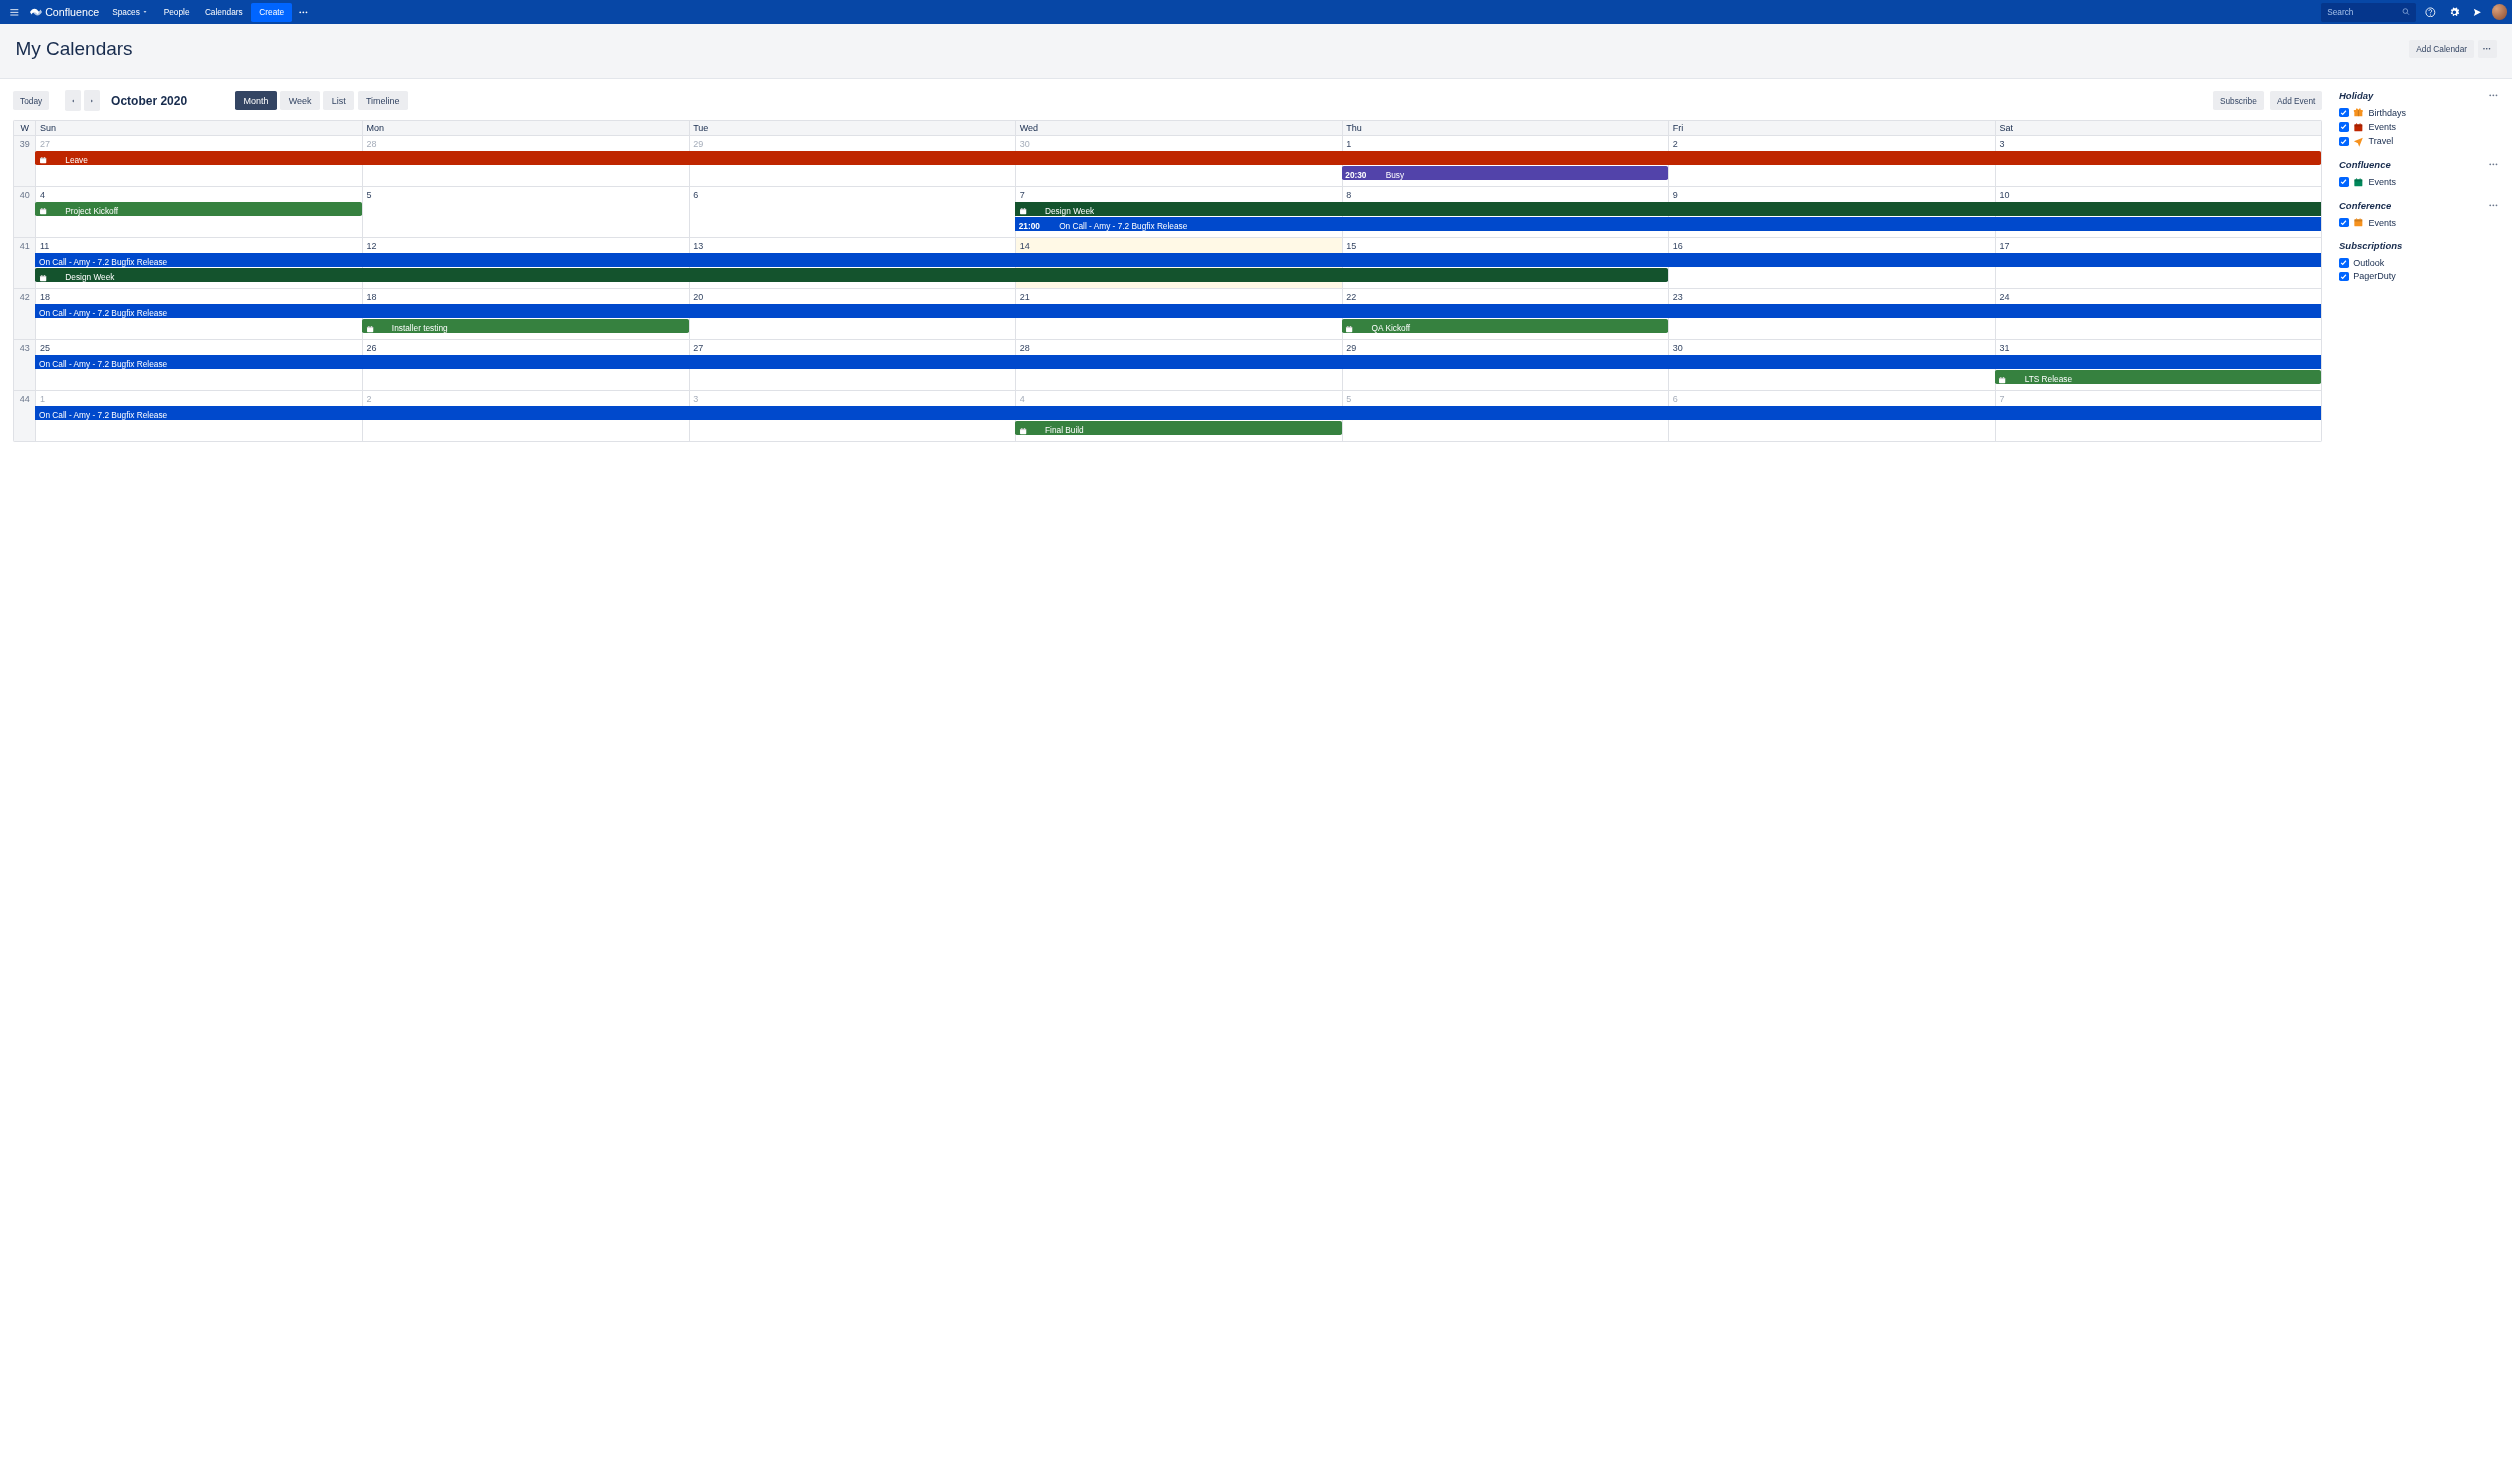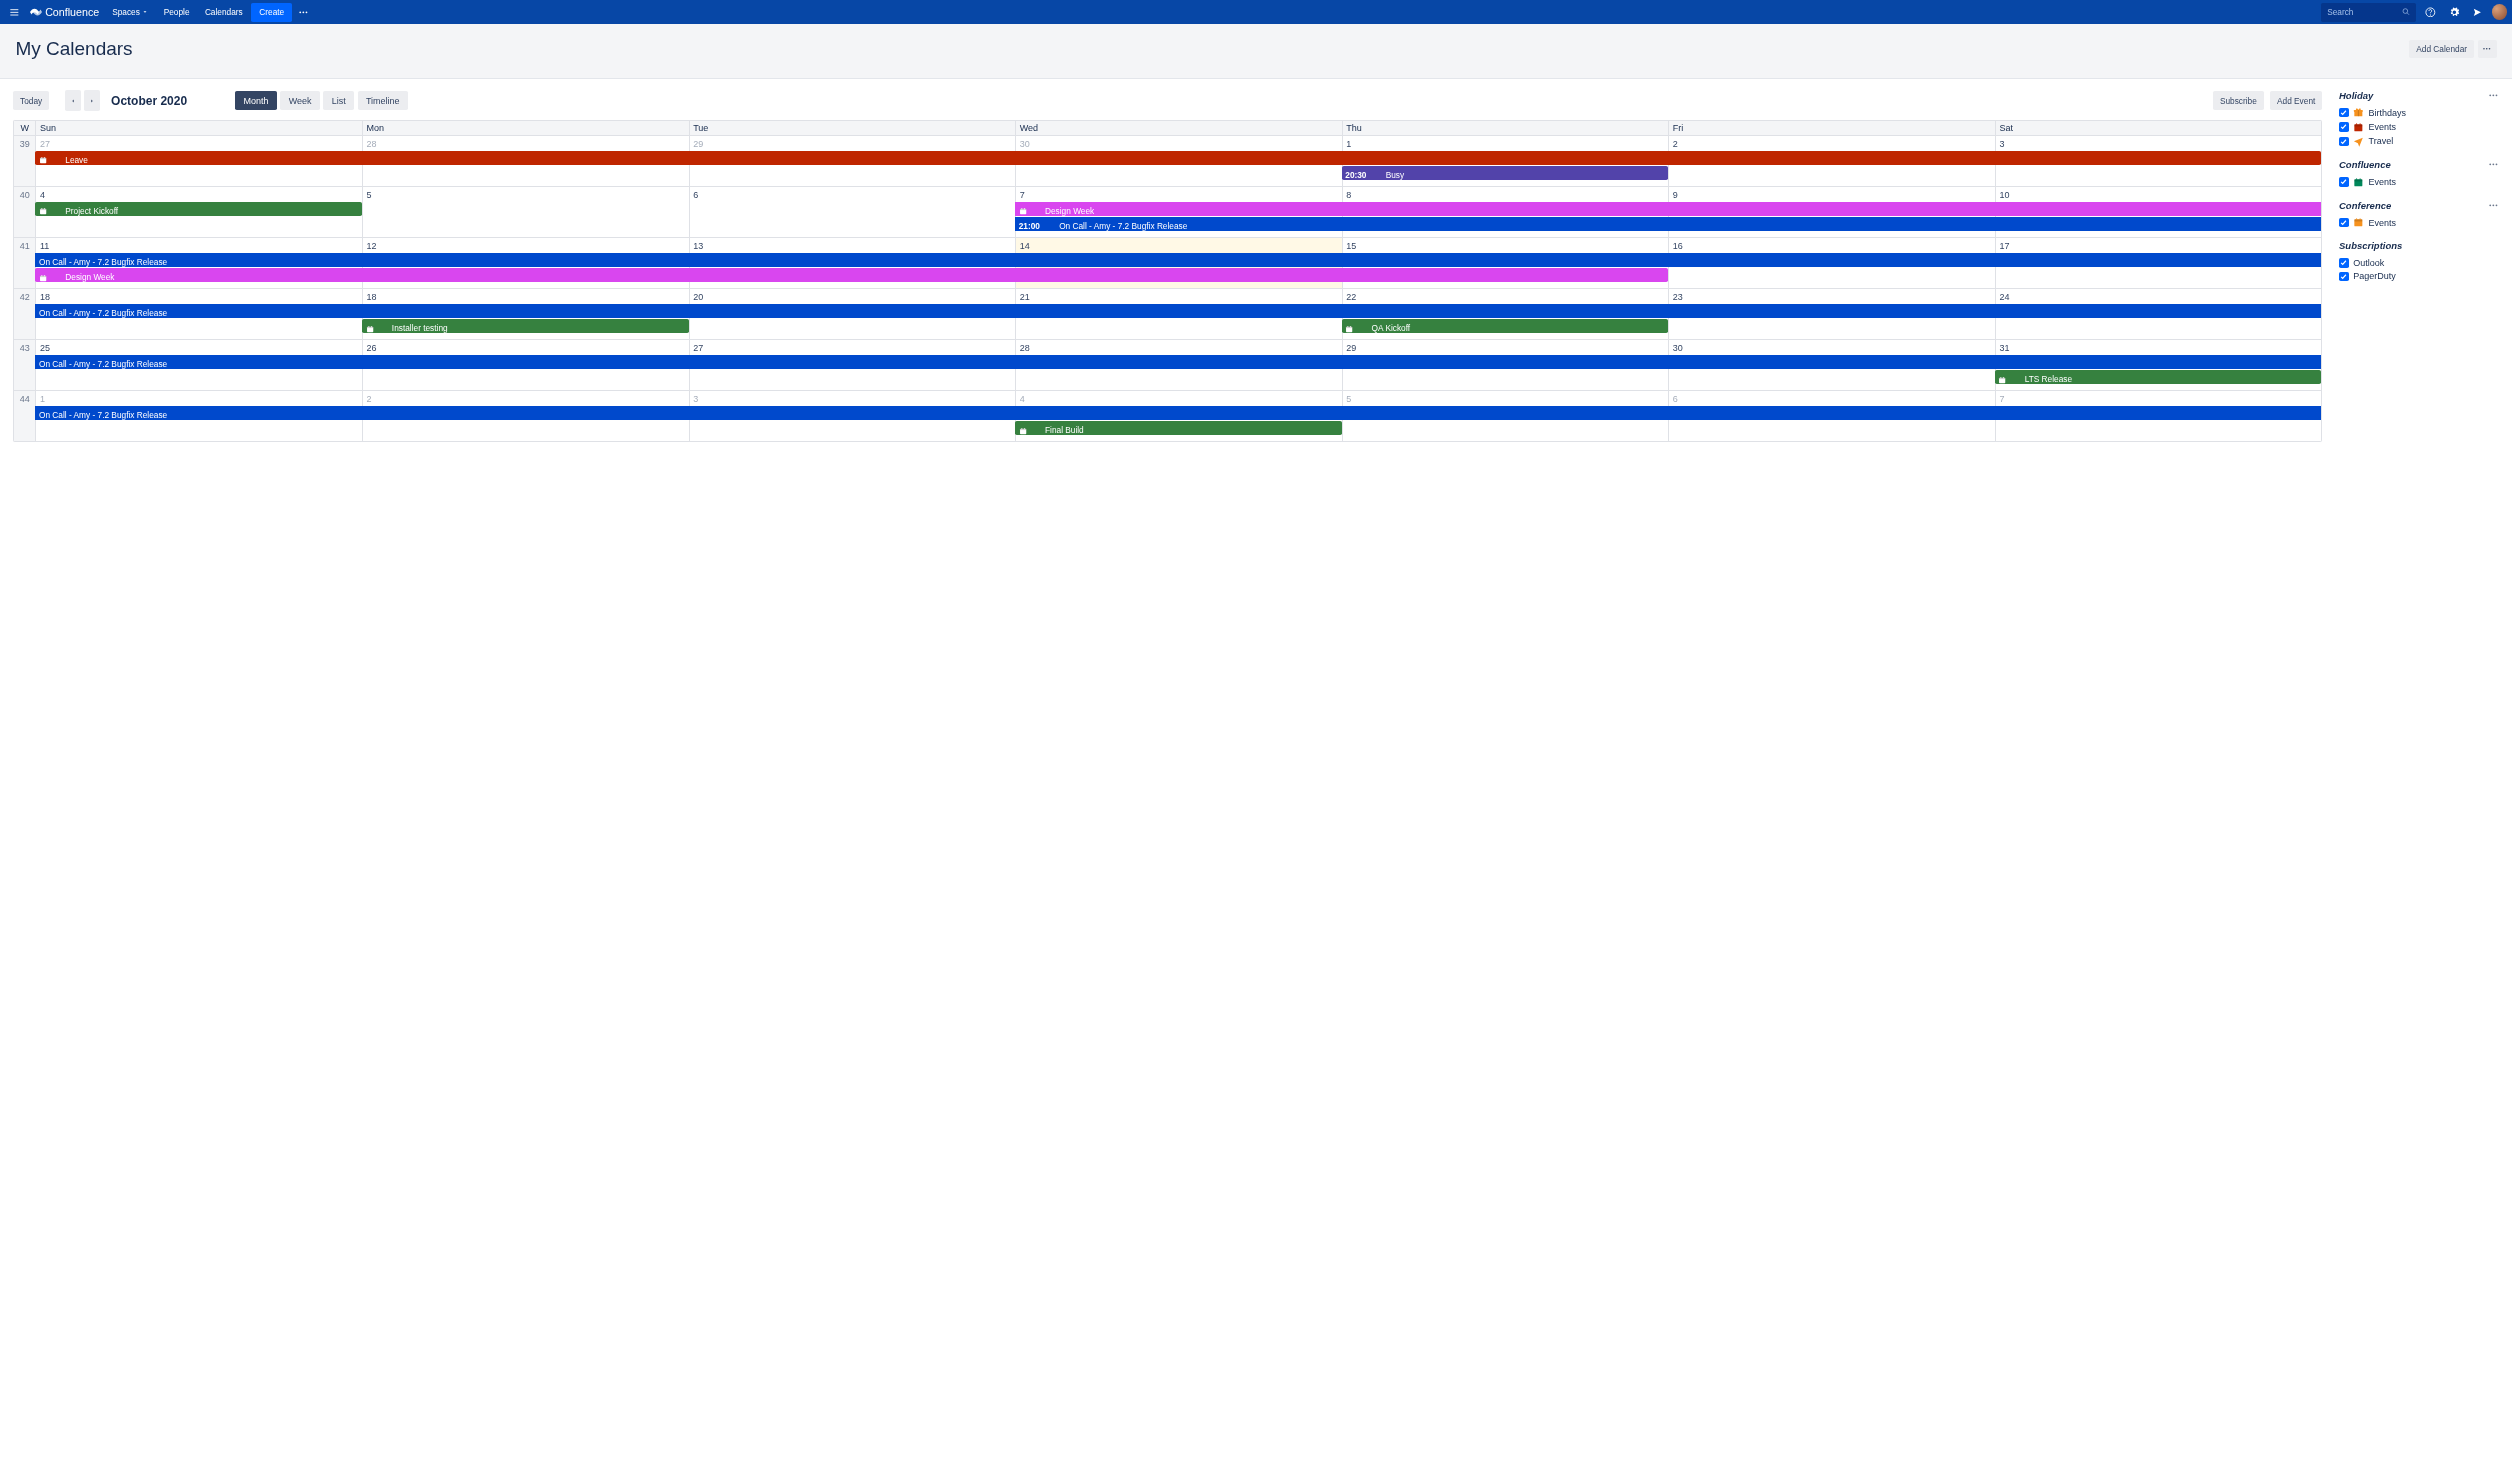--- a/index.html
+++ b/index.html
@@ -57,21 +57,21 @@
 .event-row { position:relative; height:14.2px; }
 .event { position:absolute; top:0; height:14.2px; color:#fff; font-size:8.3px; display:flex; align-items:flex-end; padding:0 3.6px; gap:18px; overflow:hidden; white-space:nowrap; cursor:pointer; }
 .event .cal-icon { width:8.3px; height:8.3px; flex:0 0 8.3px; }
 .event.rounded { border-radius:1.8px; }
 .event-time { font-weight:700; margin-right:1.2px; }
 
 
 .c-red { background:#BF2600; }
 .c-purple { background:#5243AA; }
 .c-green { background:#36813F; }
-.c-orange { background:#d946ef; }
+.c-orange { background:#14532d; }
 .c-blue { background:#0049CC; }
 
 
 .cal-group { margin-bottom: 10.7px; }
 .cal-group-head { display:flex; align-items:center; justify-content:space-between; margin-bottom:4.7px;font-style:italic; }
 .cal-group-title { font-size:9.5px; font-weight:700; color:#172B4D; }
 .cal-group-menu { color:#6B778C; cursor:pointer; }
 .cal-item { display:flex; align-items:center; gap:4.7px; padding:1.8px 0; }
 .chk { width:9.5px; height:9.5px; border-radius:1.8px; background:#0065FF; display:flex; align-items:center; justify-content:center; cursor:pointer; flex:0 0 9.5px;}
 .chk svg { width:7.1px; height:7.1px; }

